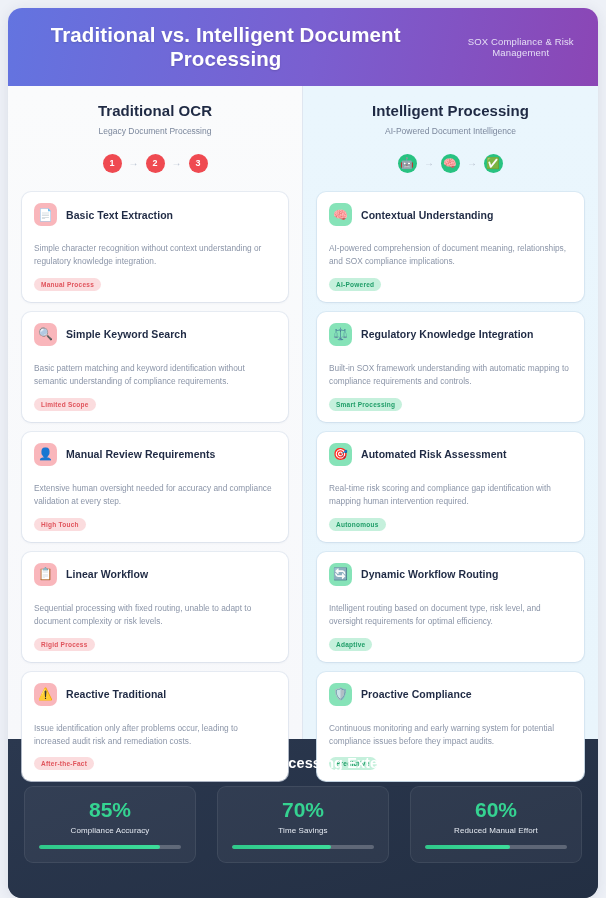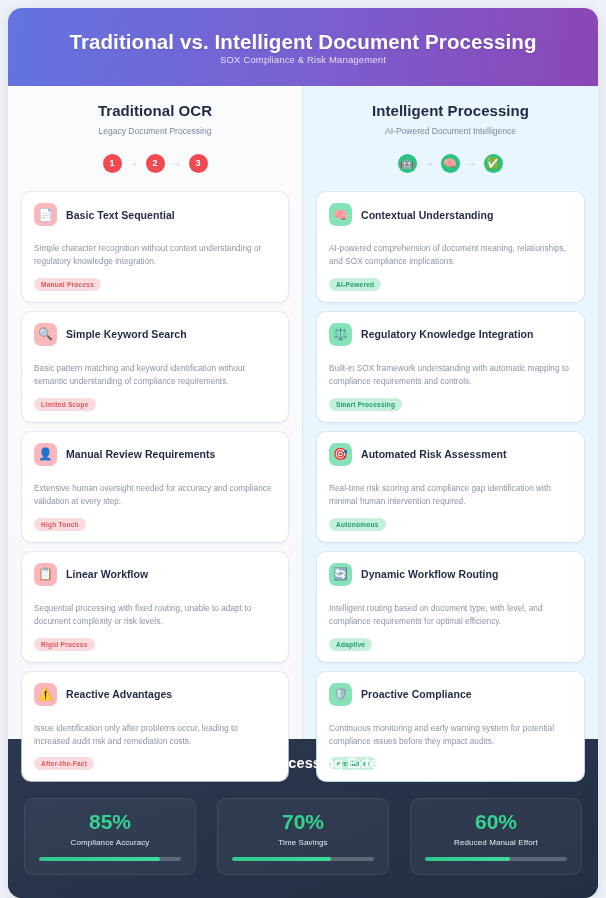--- a/index.html
+++ b/index.html
@@ -32,21 +32,21 @@
     overflow: hidden;
     background: #ffffff;
     box-shadow: 0 2px 14px rgba(40,50,80,0.10);
   }
 
   
   .header {
     height: 78px;
     background: linear-gradient(100deg, #6374e0 0%, #7a5fd0 52%, #8b46b5 100%);
     display: flex;
-    flex-direction: column;
+    flex-direction: row;
     align-items: center;
     justify-content: center;
     color: #ffffff;
     text-align: center;
   }
   .header-title {
     font-size: 20.5px;
     font-weight: bold;
     letter-spacing: 0.1px;
     text-shadow: 0 1px 2px rgba(0,0,0,0.14);
@@ -178,21 +178,21 @@
     padding: 16px 16px 0 16px;
   }
   .adv-title {
     text-align: center;
     color: #ffffff;
     font-size: 14.5px;
     font-weight: bold;
     letter-spacing: 0.1px;
   }
   .adv-row {
-    margin-top: 27px;
+    margin-top: 15px;
     display: flex;
     gap: 21px;
   }
   .adv-card {
     flex: 1;
     background: rgba(255,255,255,0.045);
     border: 1px solid rgba(255,255,255,0.075);
     border-radius: 9px;
     padding: 11px 14px 13px 14px;
     text-align: center;
@@ -246,21 +246,21 @@
           <div class="step-arrow">→</div>
           <div class="step step-red">2</div>
           <div class="step-arrow">→</div>
           <div class="step step-red">3</div>
         </div>
         <div class="cards">
 
           <div class="card">
             <div class="card-head">
               <div class="card-icon icon-red">📄</div>
-              <div class="card-title">Basic Text Sequential</div>
+              <div class="card-title">Basic Text Extraction</div>
             </div>
             <div class="card-desc">Simple character recognition without context understanding or regulatory knowledge integration.</div>
             <div class="badge badge-red">Manual Process</div>
           </div>
 
           <div class="card">
             <div class="card-head">
               <div class="card-icon icon-red">🔍</div>
               <div class="card-title">Simple Keyword Search</div>
             </div>
@@ -282,21 +282,21 @@
               <div class="card-icon icon-red">📋</div>
               <div class="card-title">Linear Workflow</div>
             </div>
             <div class="card-desc">Sequential processing with fixed routing, unable to adapt to document complexity or risk levels.</div>
             <div class="badge badge-red">Rigid Process</div>
           </div>
 
           <div class="card">
             <div class="card-head">
               <div class="card-icon icon-red">⚠️</div>
-              <div class="card-title">Reactive Advantages</div>
+              <div class="card-title">Reactive Traditional</div>
             </div>
             <div class="card-desc">Issue identification only after problems occur, leading to increased audit risk and remediation costs.</div>
             <div class="badge badge-red">After-the-Fact</div>
           </div>
 
         </div>
       </div>
 
       <div class="col col-right">
         <div class="col-head">
@@ -328,30 +328,30 @@
             </div>
             <div class="card-desc">Built-in SOX framework understanding with automatic mapping to compliance requirements and controls.</div>
             <div class="badge badge-green">Smart Processing</div>
           </div>
 
           <div class="card">
             <div class="card-head">
               <div class="card-icon icon-green">🎯</div>
               <div class="card-title">Automated Risk Assessment</div>
             </div>
-            <div class="card-desc">Real-time risk scoring and compliance gap identification with minimal human intervention required.</div>
+            <div class="card-desc">Real-time risk scoring and compliance gap identification with mapping human intervention required.</div>
             <div class="badge badge-green">Autonomous</div>
           </div>
 
           <div class="card">
             <div class="card-head">
               <div class="card-icon icon-green">🔄</div>
               <div class="card-title">Dynamic Workflow Routing</div>
             </div>
-            <div class="card-desc">Intelligent routing based on document type, with level, and compliance requirements for optimal efficiency.</div>
+            <div class="card-desc">Intelligent routing based on document type, risk level, and oversight requirements for optimal efficiency.</div>
             <div class="badge badge-green">Adaptive</div>
           </div>
 
           <div class="card">
             <div class="card-head">
               <div class="card-icon icon-green">🛡️</div>
               <div class="card-title">Proactive Compliance</div>
             </div>
             <div class="card-desc">Continuous monitoring and early warning system for potential compliance issues before they impact audits.</div>
             <div class="badge badge-green">Predictive</div>

